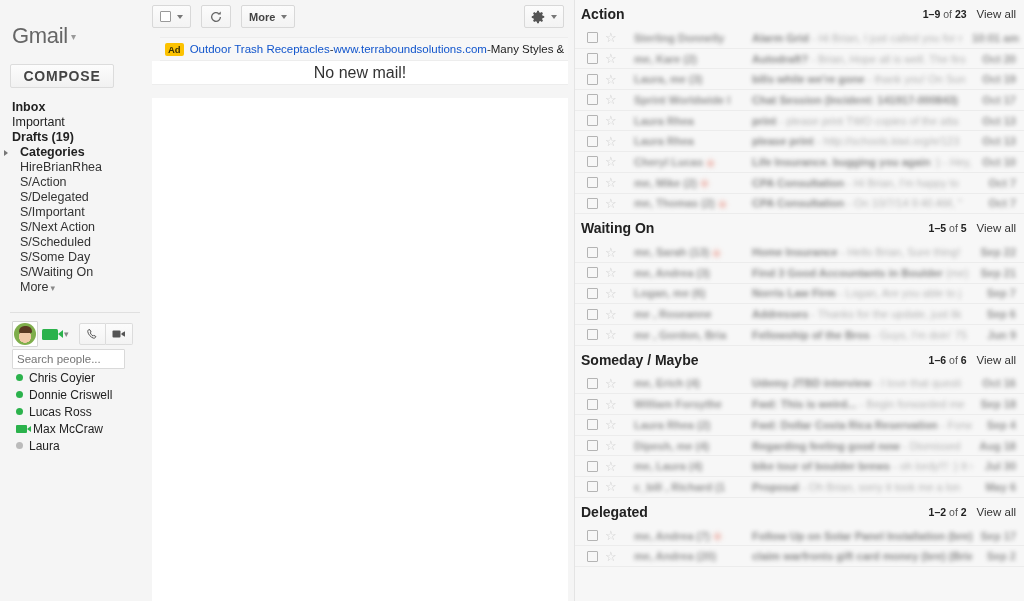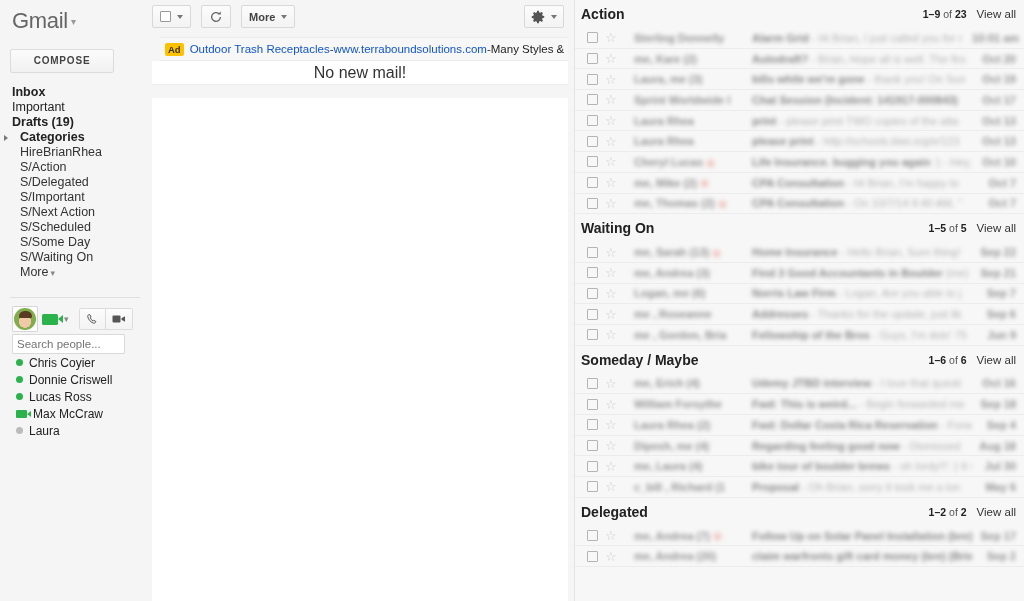--- a/index.html
+++ b/index.html
@@ -8,33 +8,33 @@
     font-family: "Liberation Sans", sans-serif;
     background: #f5f5f5;
     overflow: hidden;
     color: #222;
   }
   #app { position: relative; width: 1024px; height: 601px; display: flex; }
 
   
   .sidebar {
     width: 146px; flex: 0 0 146px; height: 535px;
-    background: #f5f5f5; padding: 0 0 0 10px;
+    background: #f5f5f5; padding: 15px 0 0 10px;
     position: relative;
   }
   .gmail-logo {
     font-size: 22px; color: #666; letter-spacing: -0.3px;
     padding: 8px 0 0 2px; line-height: 26px; font-weight: 400;
   }
   .gmail-logo .caret { font-size: 10px; color: #999; vertical-align: middle; margin-left: 3px;}
   .compose-btn {
     margin: 14px 0 0 0; width: 104px; height: 24px;
     background: linear-gradient(#fcfcfc,#f1f1f1);
     border: 1px solid #dcdcdc; border-radius: 2px;
-    font-size: 10px; font-weight: bold; color: #444;
+    font-size: 14px; font-weight: bold; color: #444;
     letter-spacing: 0.8px; text-align: center; line-height: 22px;
     cursor: pointer;
   }
   .nav-list { margin-top: 12px; }
   .nav-item {
     font-size: 12.5px; line-height: 15px; padding: 0 0 0 2px;
     color: #222; cursor: pointer; white-space: nowrap;
   }
   .nav-item.bold { font-weight: bold; }
   .nav-item.sub { padding-left: 10px; color: #333; }

